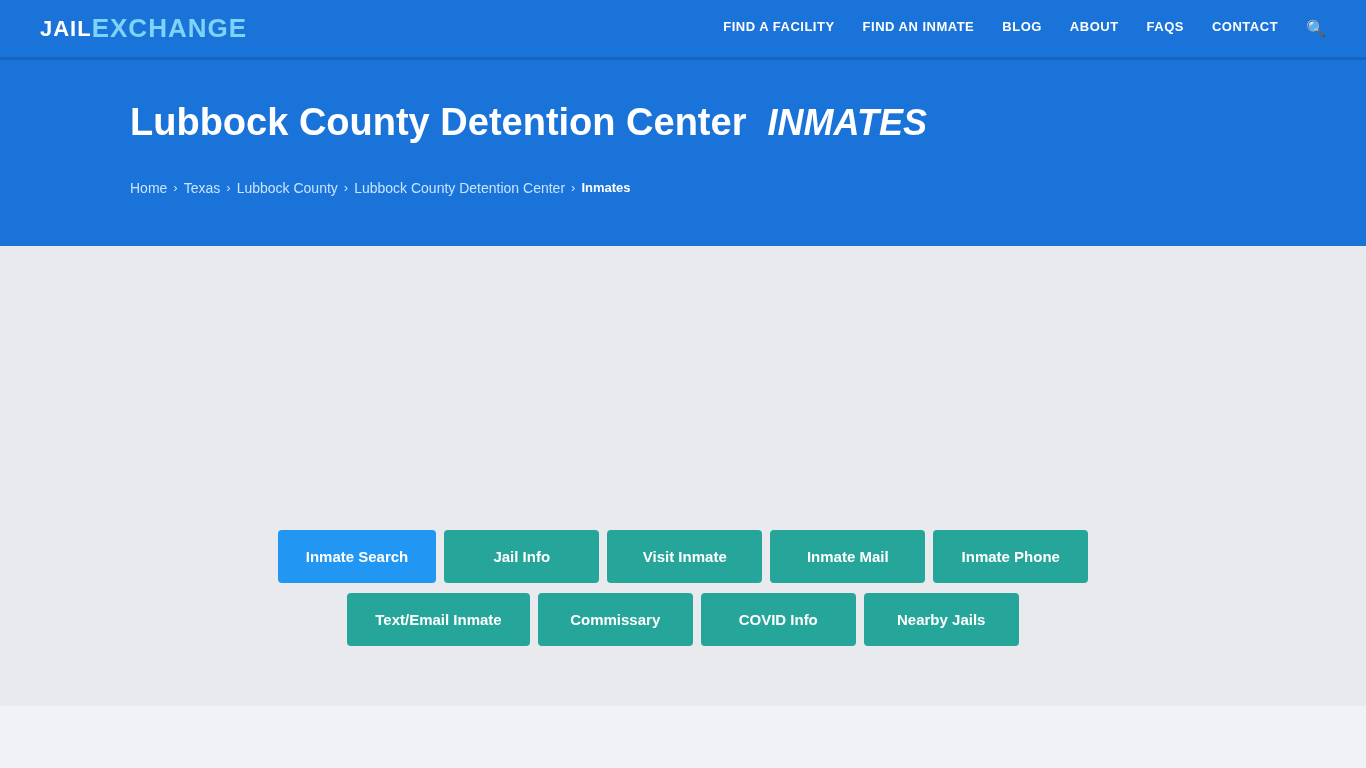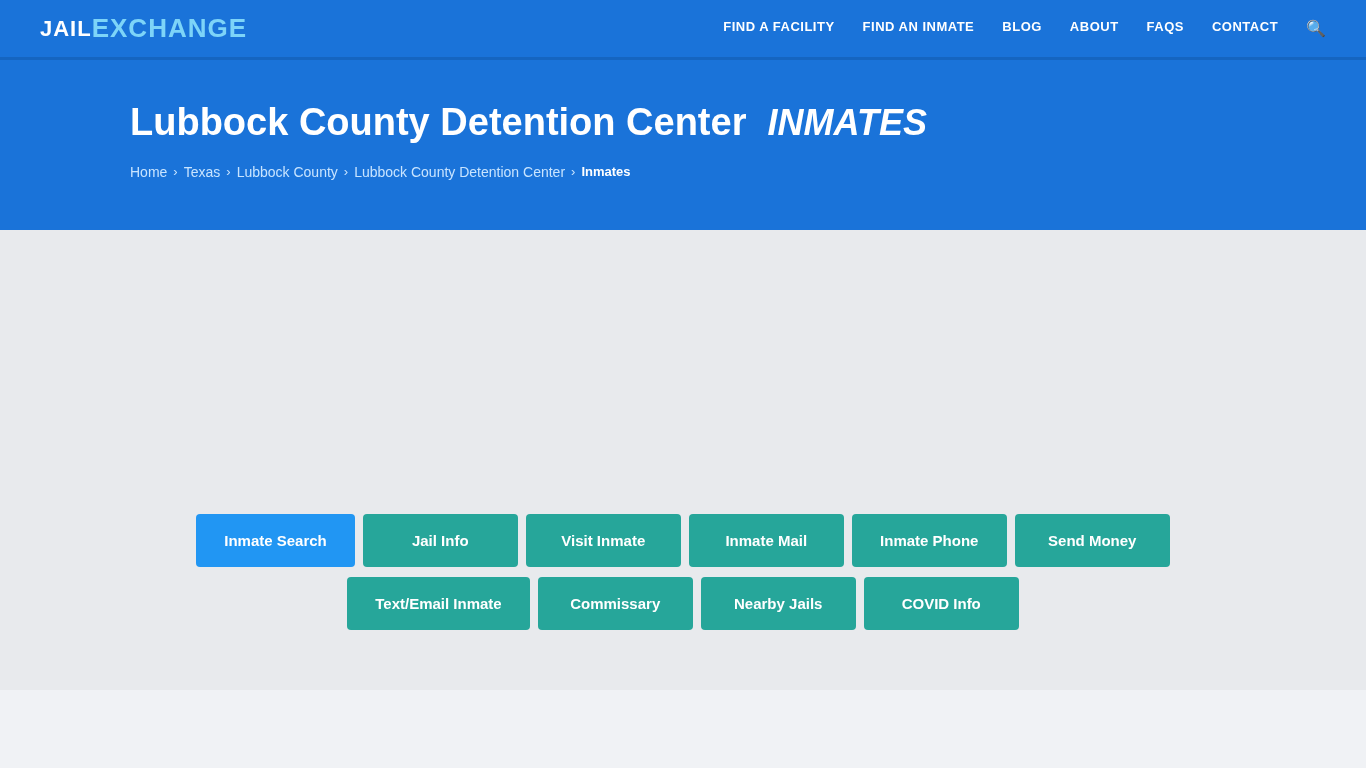--- a/index.html
+++ b/index.html
@@ -73,21 +73,21 @@
     
     .hero {
       background-color: #1a73d9;
       padding: 40px 130px 50px 130px;
     }
 
     .hero-title {
       color: #ffffff;
       font-size: 38px;
       font-weight: 800;
-      margin-bottom: 18px;
+      margin-bottom: 34px;
       line-height: 1.2;
     }
 
     .hero-title-italic {
       font-style: italic;
       font-weight: 600;
       font-size: 36px;
     }
 
     .breadcrumb {
@@ -201,23 +201,22 @@
 
 <main class="main-content">
   <div class="buttons-section">
 
     <div class="buttons-row">
       <button class="btn btn-blue">Inmate Search</button>
       <button class="btn btn-teal">Jail Info</button>
       <button class="btn btn-teal">Visit Inmate</button>
       <button class="btn btn-teal">Inmate Mail</button>
       <button class="btn btn-teal">Inmate Phone</button>
-      <button class="btn btn-teal">Send Money</button>
     </div>
 
     <div class="buttons-row">
       <button class="btn btn-teal">Text/Email Inmate</button>
       <button class="btn btn-teal">Commissary</button>
+      <button class="btn btn-teal">COVID Info</button>
       <button class="btn btn-teal">Nearby Jails</button>
-      <button class="btn btn-teal">COVID Info</button>
     </div>
   </div>
 </main>
 
 </body></html>

